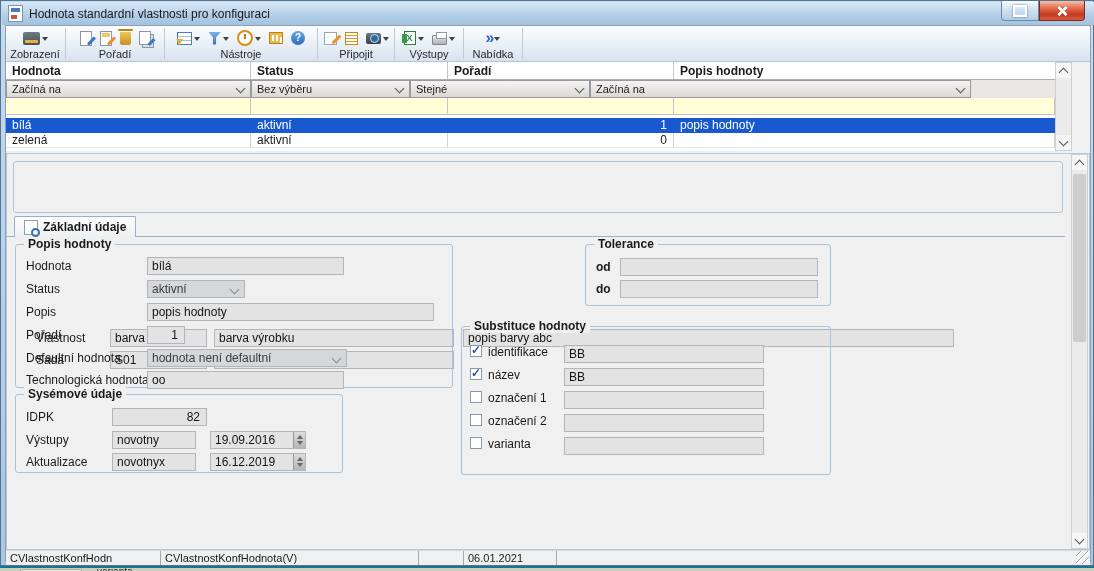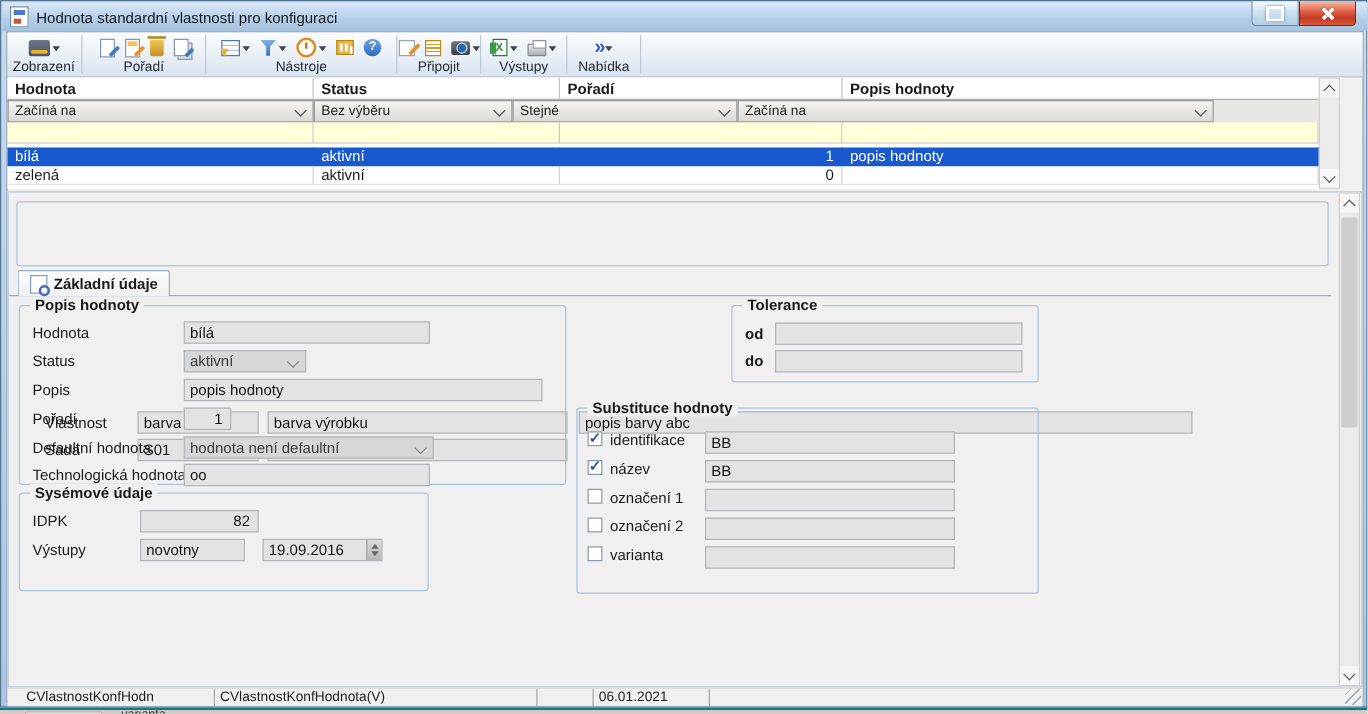--- a/index.html
+++ b/index.html
@@ -119,21 +119,21 @@
   .tabline{position:absolute;left:6px;top:235px;width:1058px;height:1px;background:#9ab0c6;z-index:1;}
 
   .grp{position:absolute;border:1px solid #a8c4dc;border-radius:3px;}
   .grp-title{position:absolute;top:-8px;left:8px;background:#f0f0f0;padding:0 4px;font-weight:bold;white-space:nowrap;}
   .grow-rel{position:absolute;height:18px;left:0;right:0;}
   .cb{position:absolute;width:12px;height:12px;background:#fff;border:1px solid #8a9aa8;box-sizing:border-box;}
   .cb.checked::after{content:"✓";position:absolute;left:0px;top:-3px;color:#2a52a8;font-size:12px;font-weight:bold;}
   .cblabel{position:absolute;left:26px;top:0px;white-space:nowrap;}
 
   
-  .statusbar{position:absolute;left:5px;top:549px;width:1084px;height:15px;background:#f0f0f0;display:flex;font-size:11px;border-top:1px solid #d8d8d8;box-sizing:border-box;padding-left:11px;}
+  .statusbar{position:absolute;left:5px;top:549px;width:1084px;height:15px;background:#f0f0f0;display:flex;font-size:11px;border-top:1px solid #d8d8d8;box-sizing:border-box;}
   .stc{border-right:1px solid #a8a8a8;padding:1px 4px 0 4px;box-sizing:border-box;overflow:hidden;white-space:nowrap;}
   .grip{position:absolute;right:1px;bottom:1px;width:13px;height:13px;
         background:repeating-linear-gradient(135deg,transparent 0 3px,#9aa4ae 3px 4px,#fff 4px 5px);}
 
   
   .sliver{position:absolute;left:0;top:566px;width:1094px;height:5px;background:#cfcbc3;border-top:2px solid #11798e;box-sizing:content-box;overflow:hidden;}
   .sliver-text{position:absolute;left:97px;top:0px;font-size:10px;color:#333;height:5px;overflow:hidden;line-height:8px;}
   .sliver-box{position:absolute;left:20px;top:1px;width:60px;height:4px;background:#e6e2da;border:1px solid #b8b4ac;}
 </style>
 </head>
@@ -207,21 +207,21 @@
               <span class="tb-icon i-chart"></span>
             </span>
           <span class="tbtn">
               <span class="tb-icon i-help">?</span>
             </span>
         </div>
         <div class="tb-label">Nástroje</div>
       </div>
       <div class="tb-sep"></div>
 
-      <div class="tb-group" style="width:64px">
+      <div class="tb-group" style="width:74px">
         <div class="tb-icons">
           <span class="tbtn">
               <span class="tb-icon i-note"></span>
             </span>
           <span class="tbtn">
               <span class="tb-icon i-list"></span>
             </span>
           <span class="tbtn">
             <span class="tb-icon i-capture"></span>
             <span class="dd"></span>
@@ -356,20 +356,25 @@
     <div class="grp" style="left:14px;top:393px;width:326px;height:77px">
       <span class="grp-title">Sysémové údaje</span>
       <div class="grow-rel" style="top:13px">
         <span class="flabel" style="left:10px">IDPK</span>
         <span class="fld num" style="left:96px;width:95px">82</span>
       </div>
       <div class="grow-rel" style="top:36px">
         <span class="flabel" style="left:10px">Výstupy</span>
         <span class="fld" style="left:96px;width:84px">novotny</span>
         <span class="fld" style="left:194px;width:96px"><span>19.09.2016</span><span class="spin"></span></span>
+      </div>
+      <div class="grow-rel" style="top:58px">
+        <span class="flabel" style="left:10px">Aktualizace</span>
+        <span class="fld" style="left:96px;width:84px">novotnyx</span>
+        <span class="fld" style="left:194px;width:96px"><span>16.12.2019</span><span class="spin"></span></span>
       </div>
     </div>
 
 
     <div class="grp" style="left:584px;top:243px;width:244px;height:60px">
       <span class="grp-title">Tolerance</span>
       <div class="grow-rel" style="top:13px">
         <span class="flabel" style="left:10px;font-weight:bold">od</span>
         <span class="fld" style="left:34px;width:198px"></span>
       </div>

